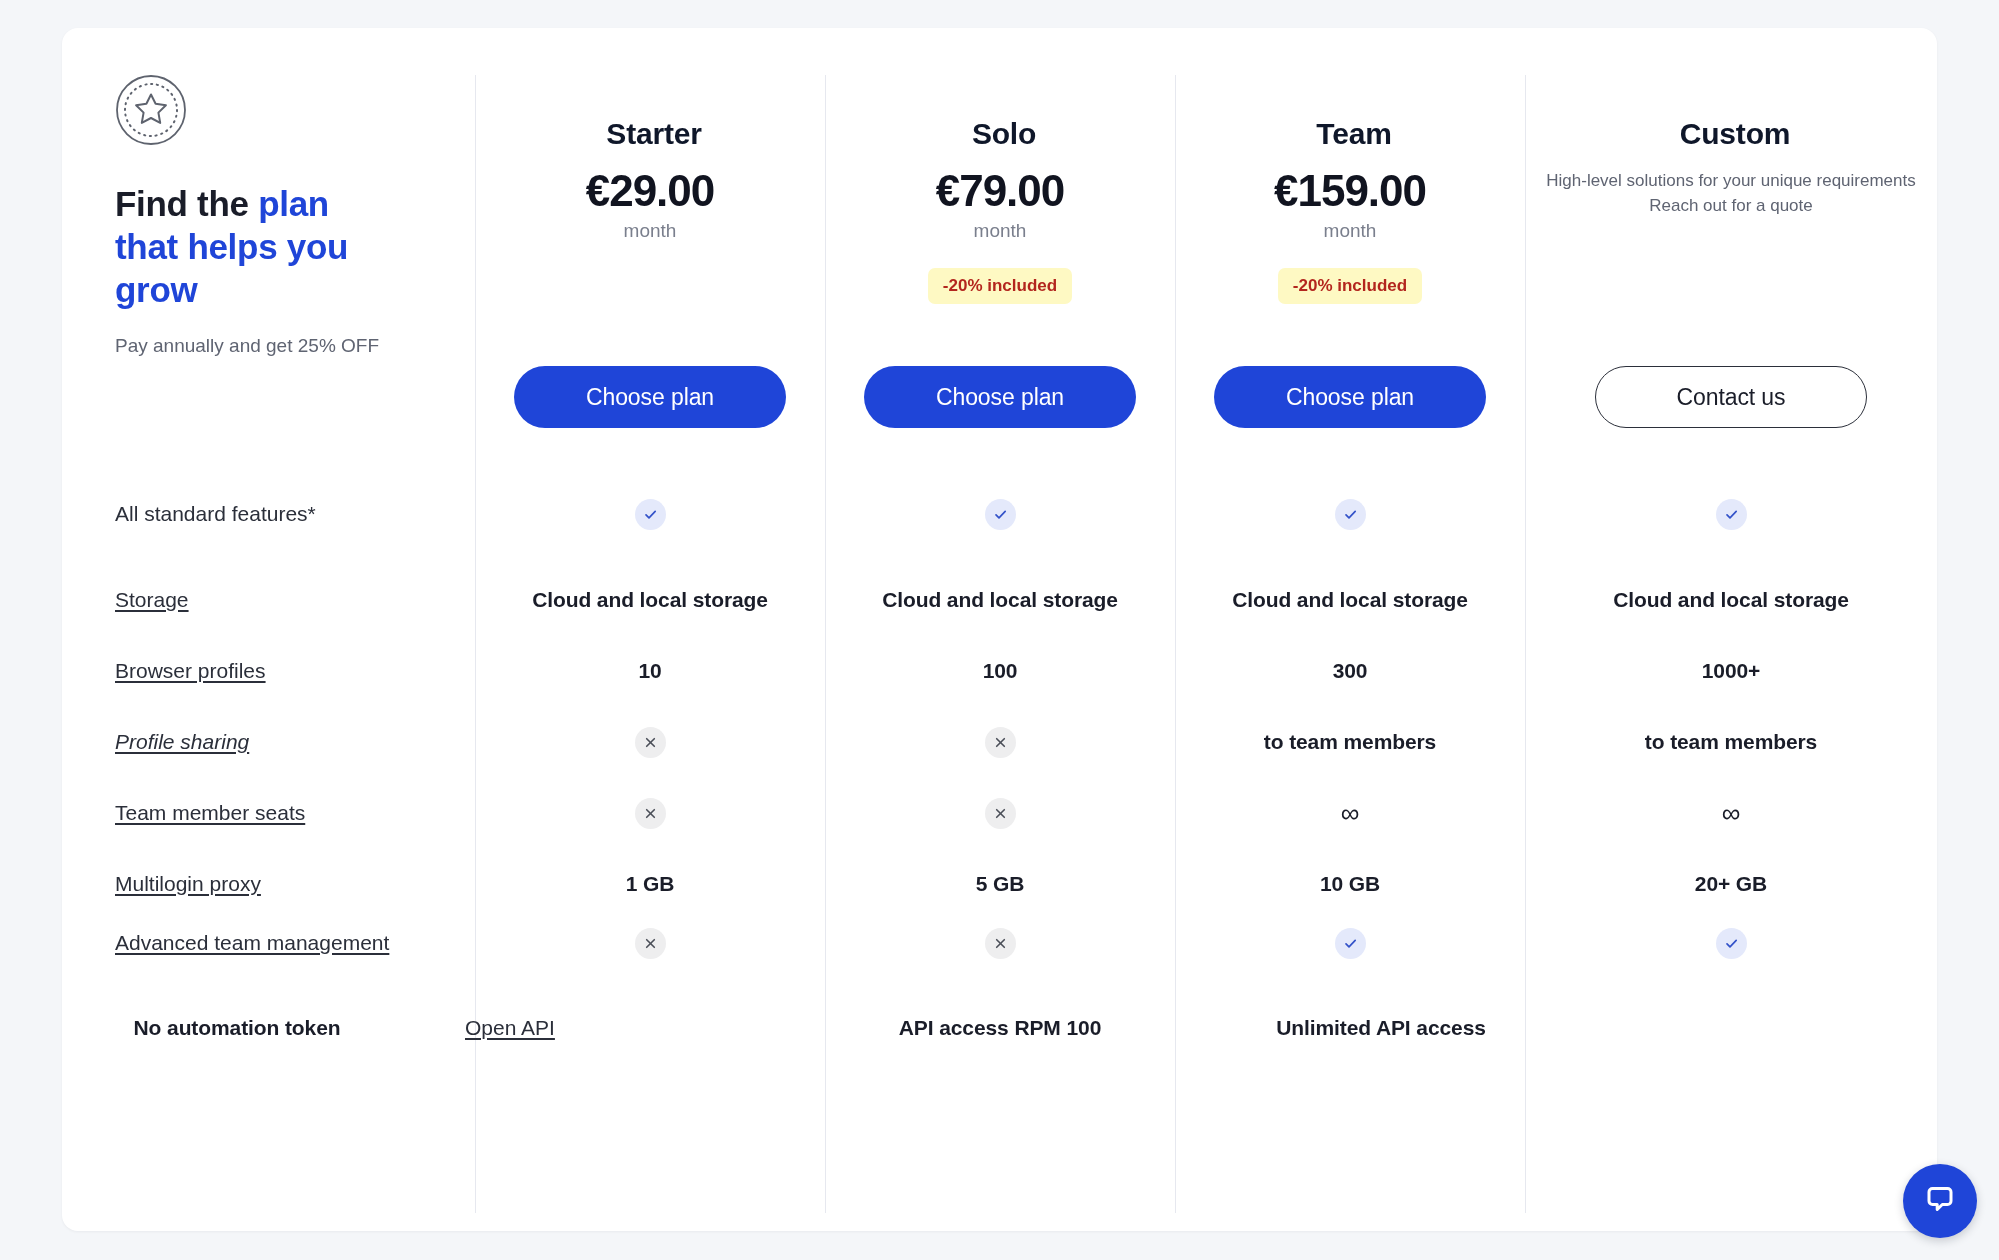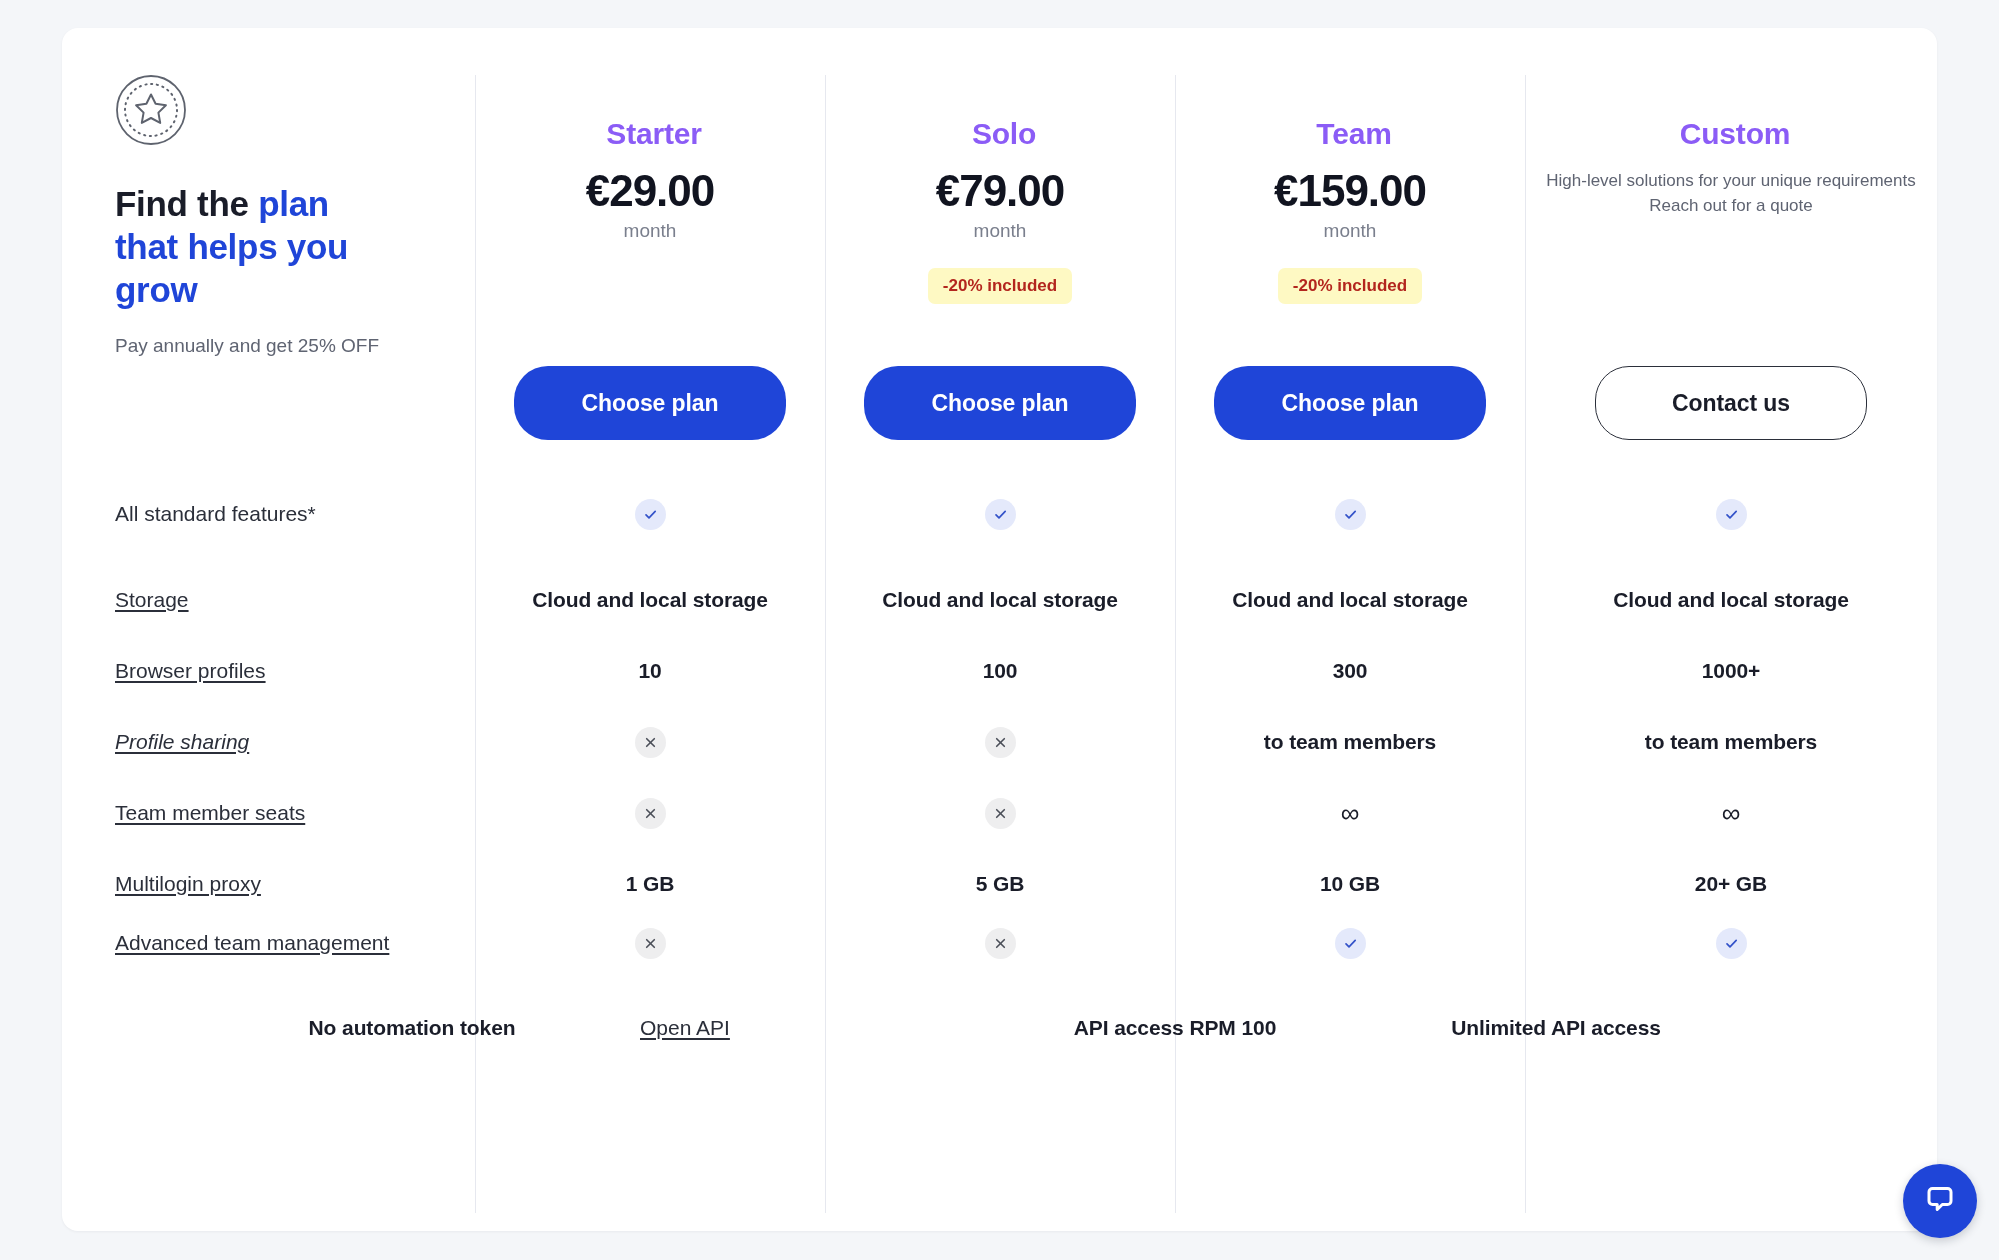--- a/index.html
+++ b/index.html
@@ -82,21 +82,21 @@
 
   
   .plan-head {
     padding-top: 88px;
     text-align: center;
   }
 
   .plan-name {
     font-size: 30px;
     font-weight: bold;
-    color: #8b5cf6;
+    color: #0f172a;
     letter-spacing: -0.2px;
     line-height: 36px;
     margin-left: 8px;
   }
 
   .plan-price {
     margin-top: 14px;
     font-size: 44px;
     font-weight: bold;
     color: #111420;
@@ -138,25 +138,25 @@
     left: 0;
     right: 0;
     display: flex;
     justify-content: center;
   }
 
   .btn {
     display: flex;
     align-items: center;
     justify-content: center;
-    height: 74px;
+    height: 62px;
     min-width: 272px;
     border-radius: 34px;
     font-size: 23px;
-    font-weight: bold;
+    font-weight: normal;
     letter-spacing: -0.1px;
     cursor: pointer;
     border: none;
     font-family: "Liberation Sans", sans-serif;
   }
   .btn-primary {
     background: #1f45d8;
     color: #ffffff;
   }
   .btn-outline {
@@ -169,21 +169,20 @@
   .features {
     position: absolute;
     top: 466px;
     left: 0;
     right: 0;
   }
 
   .frow {
     display: flex;
     align-items: flex-start;
-    justify-content: center;
   }
 
   .fcell {
     display: flex;
     align-items: center;
     justify-content: center;
     text-align: center;
   }
   .fcell.label {
     justify-content: flex-start;

